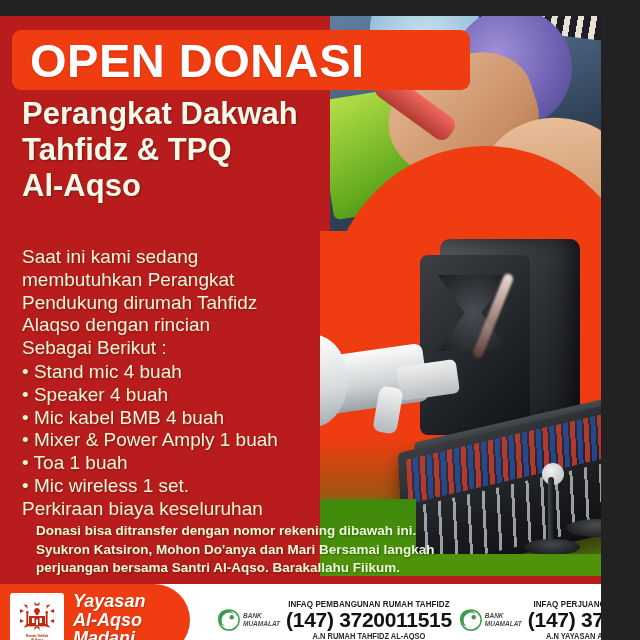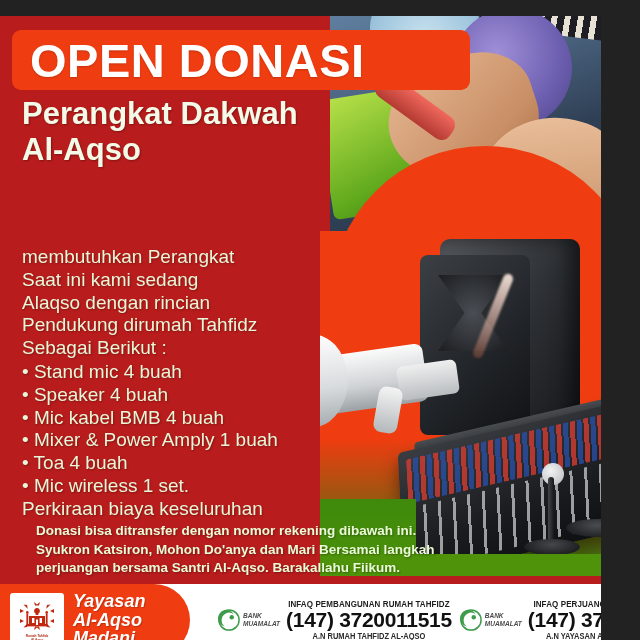--- a/index.html
+++ b/index.html
@@ -292,35 +292,36 @@
     <div class="gear-green-left"></div>
     <div class="gear-green-bottom"></div>
   </div>
 
   <div class="headline-bar">
     <div class="headline-text">OPEN DONASI</div>
   </div>
 
   <div class="title-block">
     <div>Perangkat Dakwah</div>
+    <div>Tahfidz &amp; TPQ</div>
     <div>Al-Aqso</div>
   </div>
 
   <div class="body-copy">
+    <div>Saat ini kami sedang</div>
     <div>membutuhkan Perangkat</div>
-    <div>Saat ini kami sedang</div>
+    <div>Pendukung dirumah Tahfidz</div>
     <div>Alaqso dengan rincian</div>
-    <div>Pendukung dirumah Tahfidz</div>
     <div>Sebagai Berikut :</div>
     <div class="bullets">
       <div>• Stand mic 4 buah</div>
       <div>• Speaker 4 buah</div>
       <div>• Mic kabel BMB 4 buah</div>
       <div>• Mixer &amp; Power Amply 1 buah</div>
-      <div>• Toa 4 buah</div>
+      <div>• Toa 1 buah</div>
       <div>• Mic wireless  1 set.</div>
     </div>
     <div>Perkiraan biaya keseluruhan</div>
   </div>
 
 
   <div class="closing">
     <div>Donasi bisa ditransfer dengan nomor rekening dibawah ini.</div>
     <div>Syukron Katsiron, Mohon Do'anya dan Mari Bersamai langkah</div>
     <div>perjuangan bersama Santri Al-Aqso. Barakallahu Fiikum.</div>

